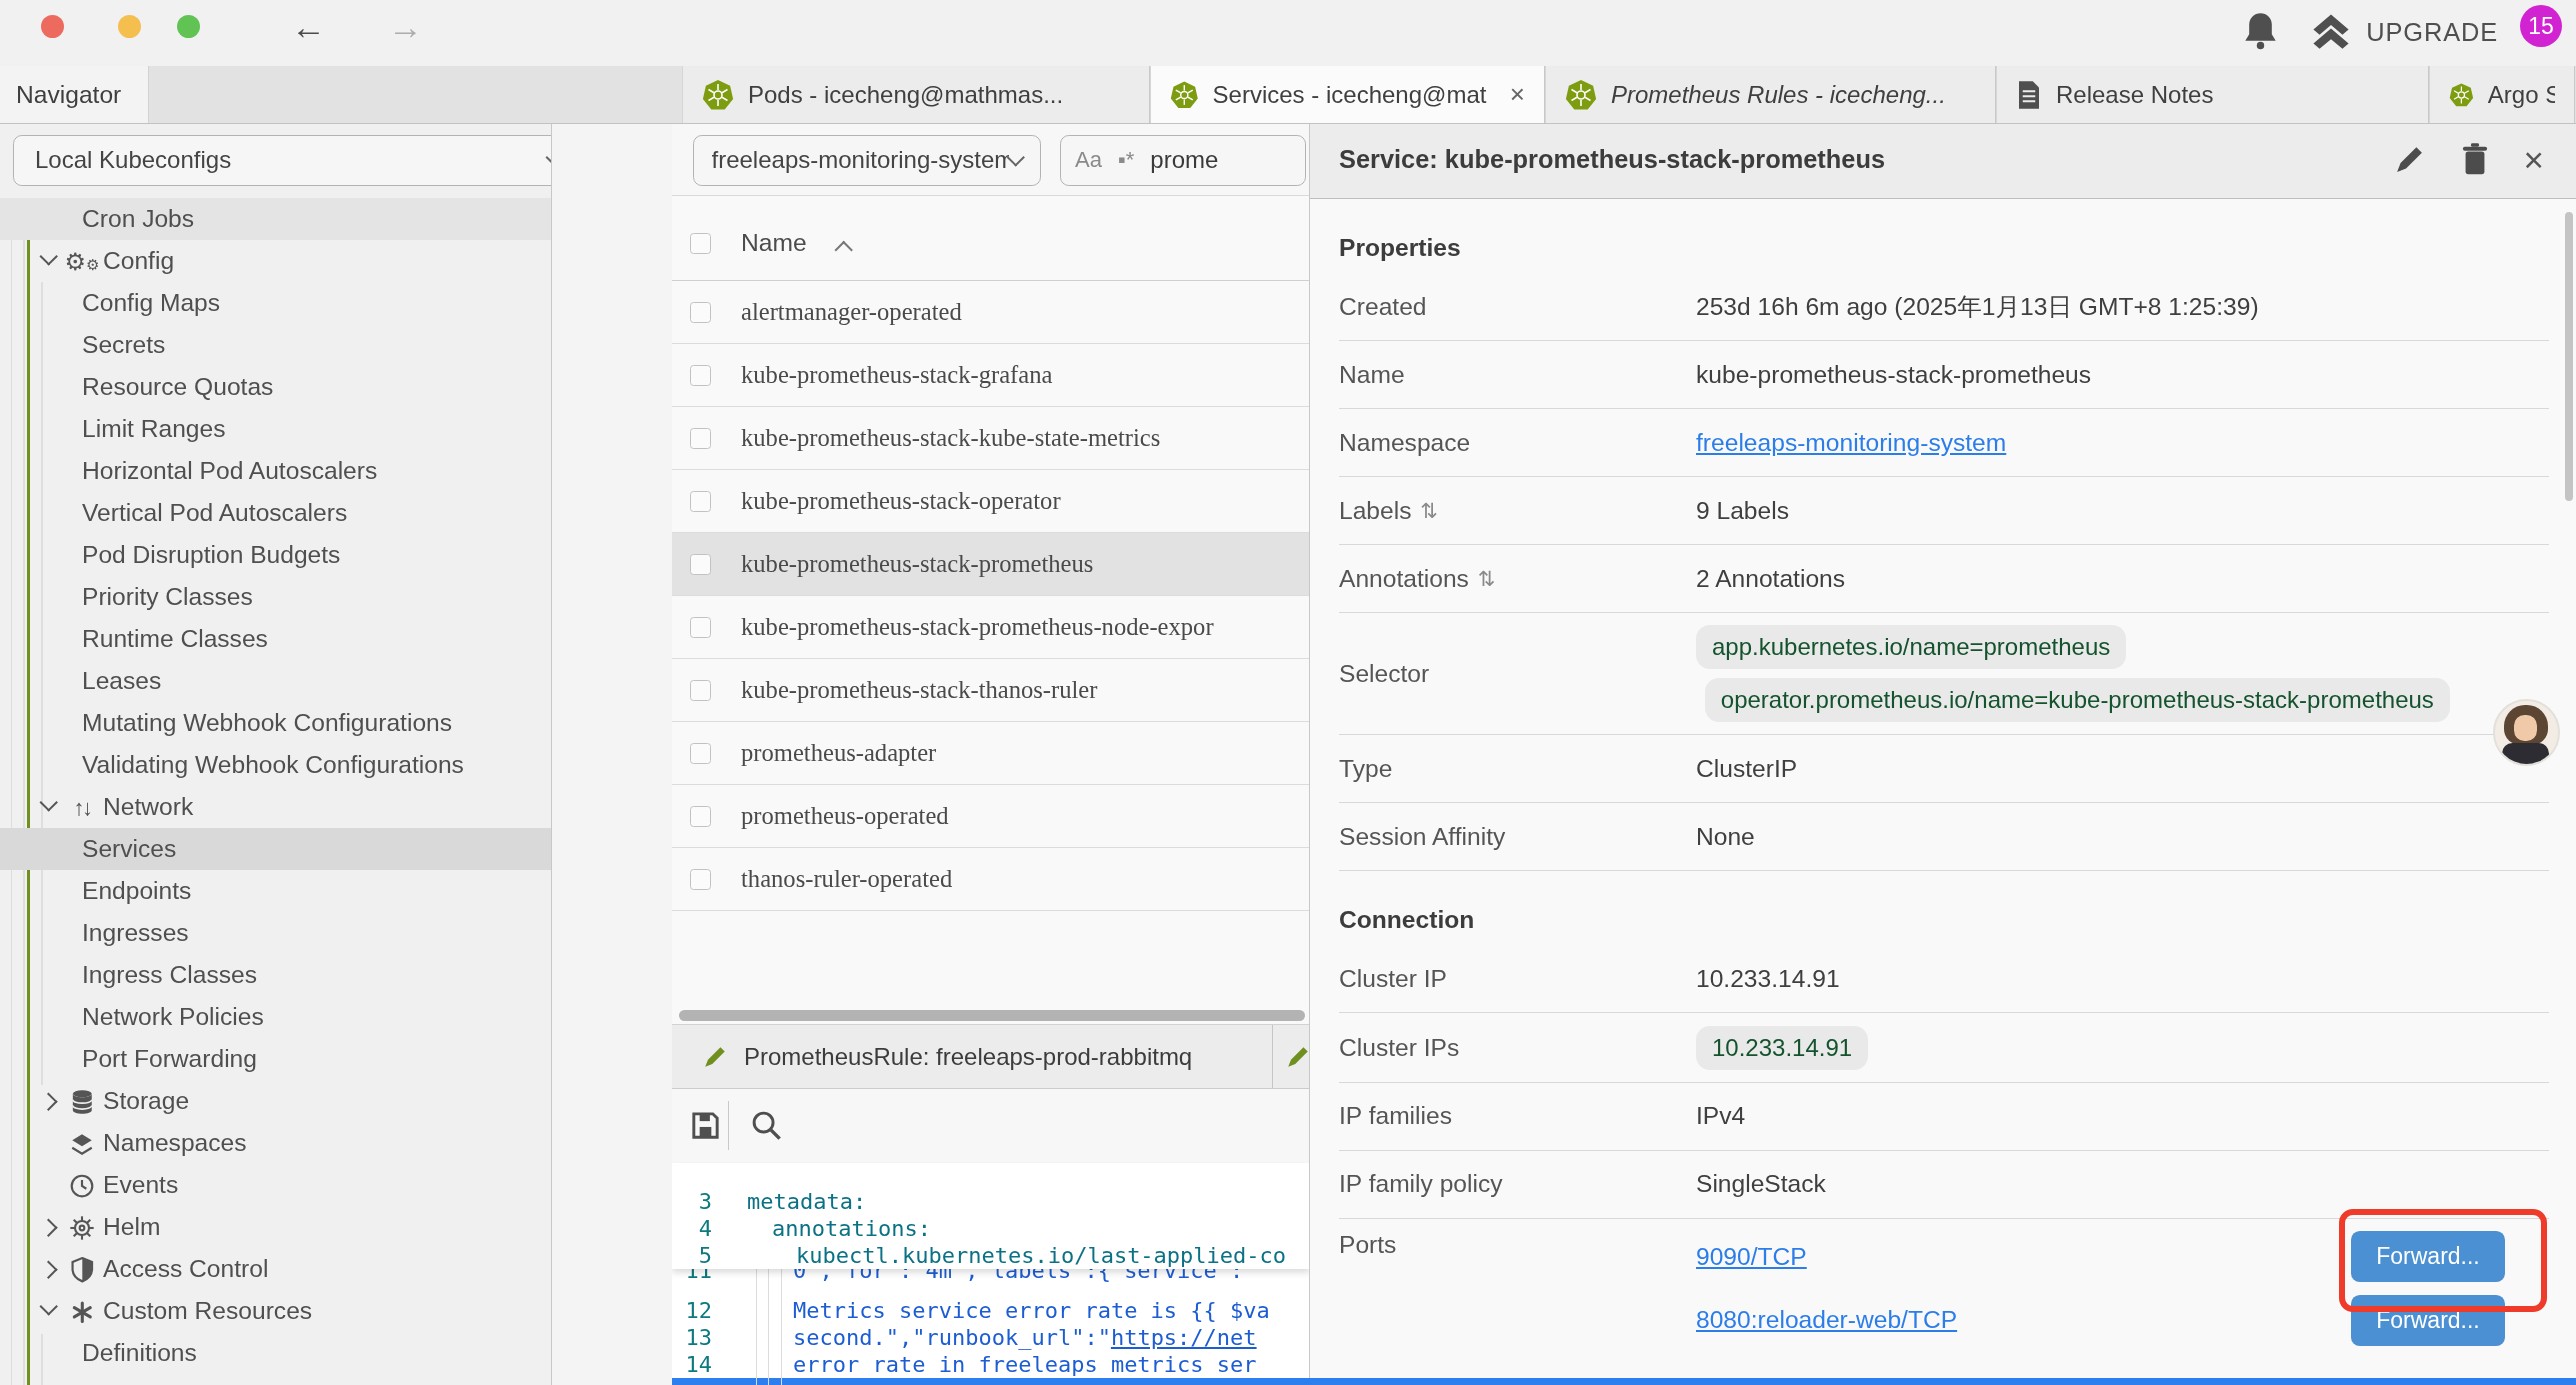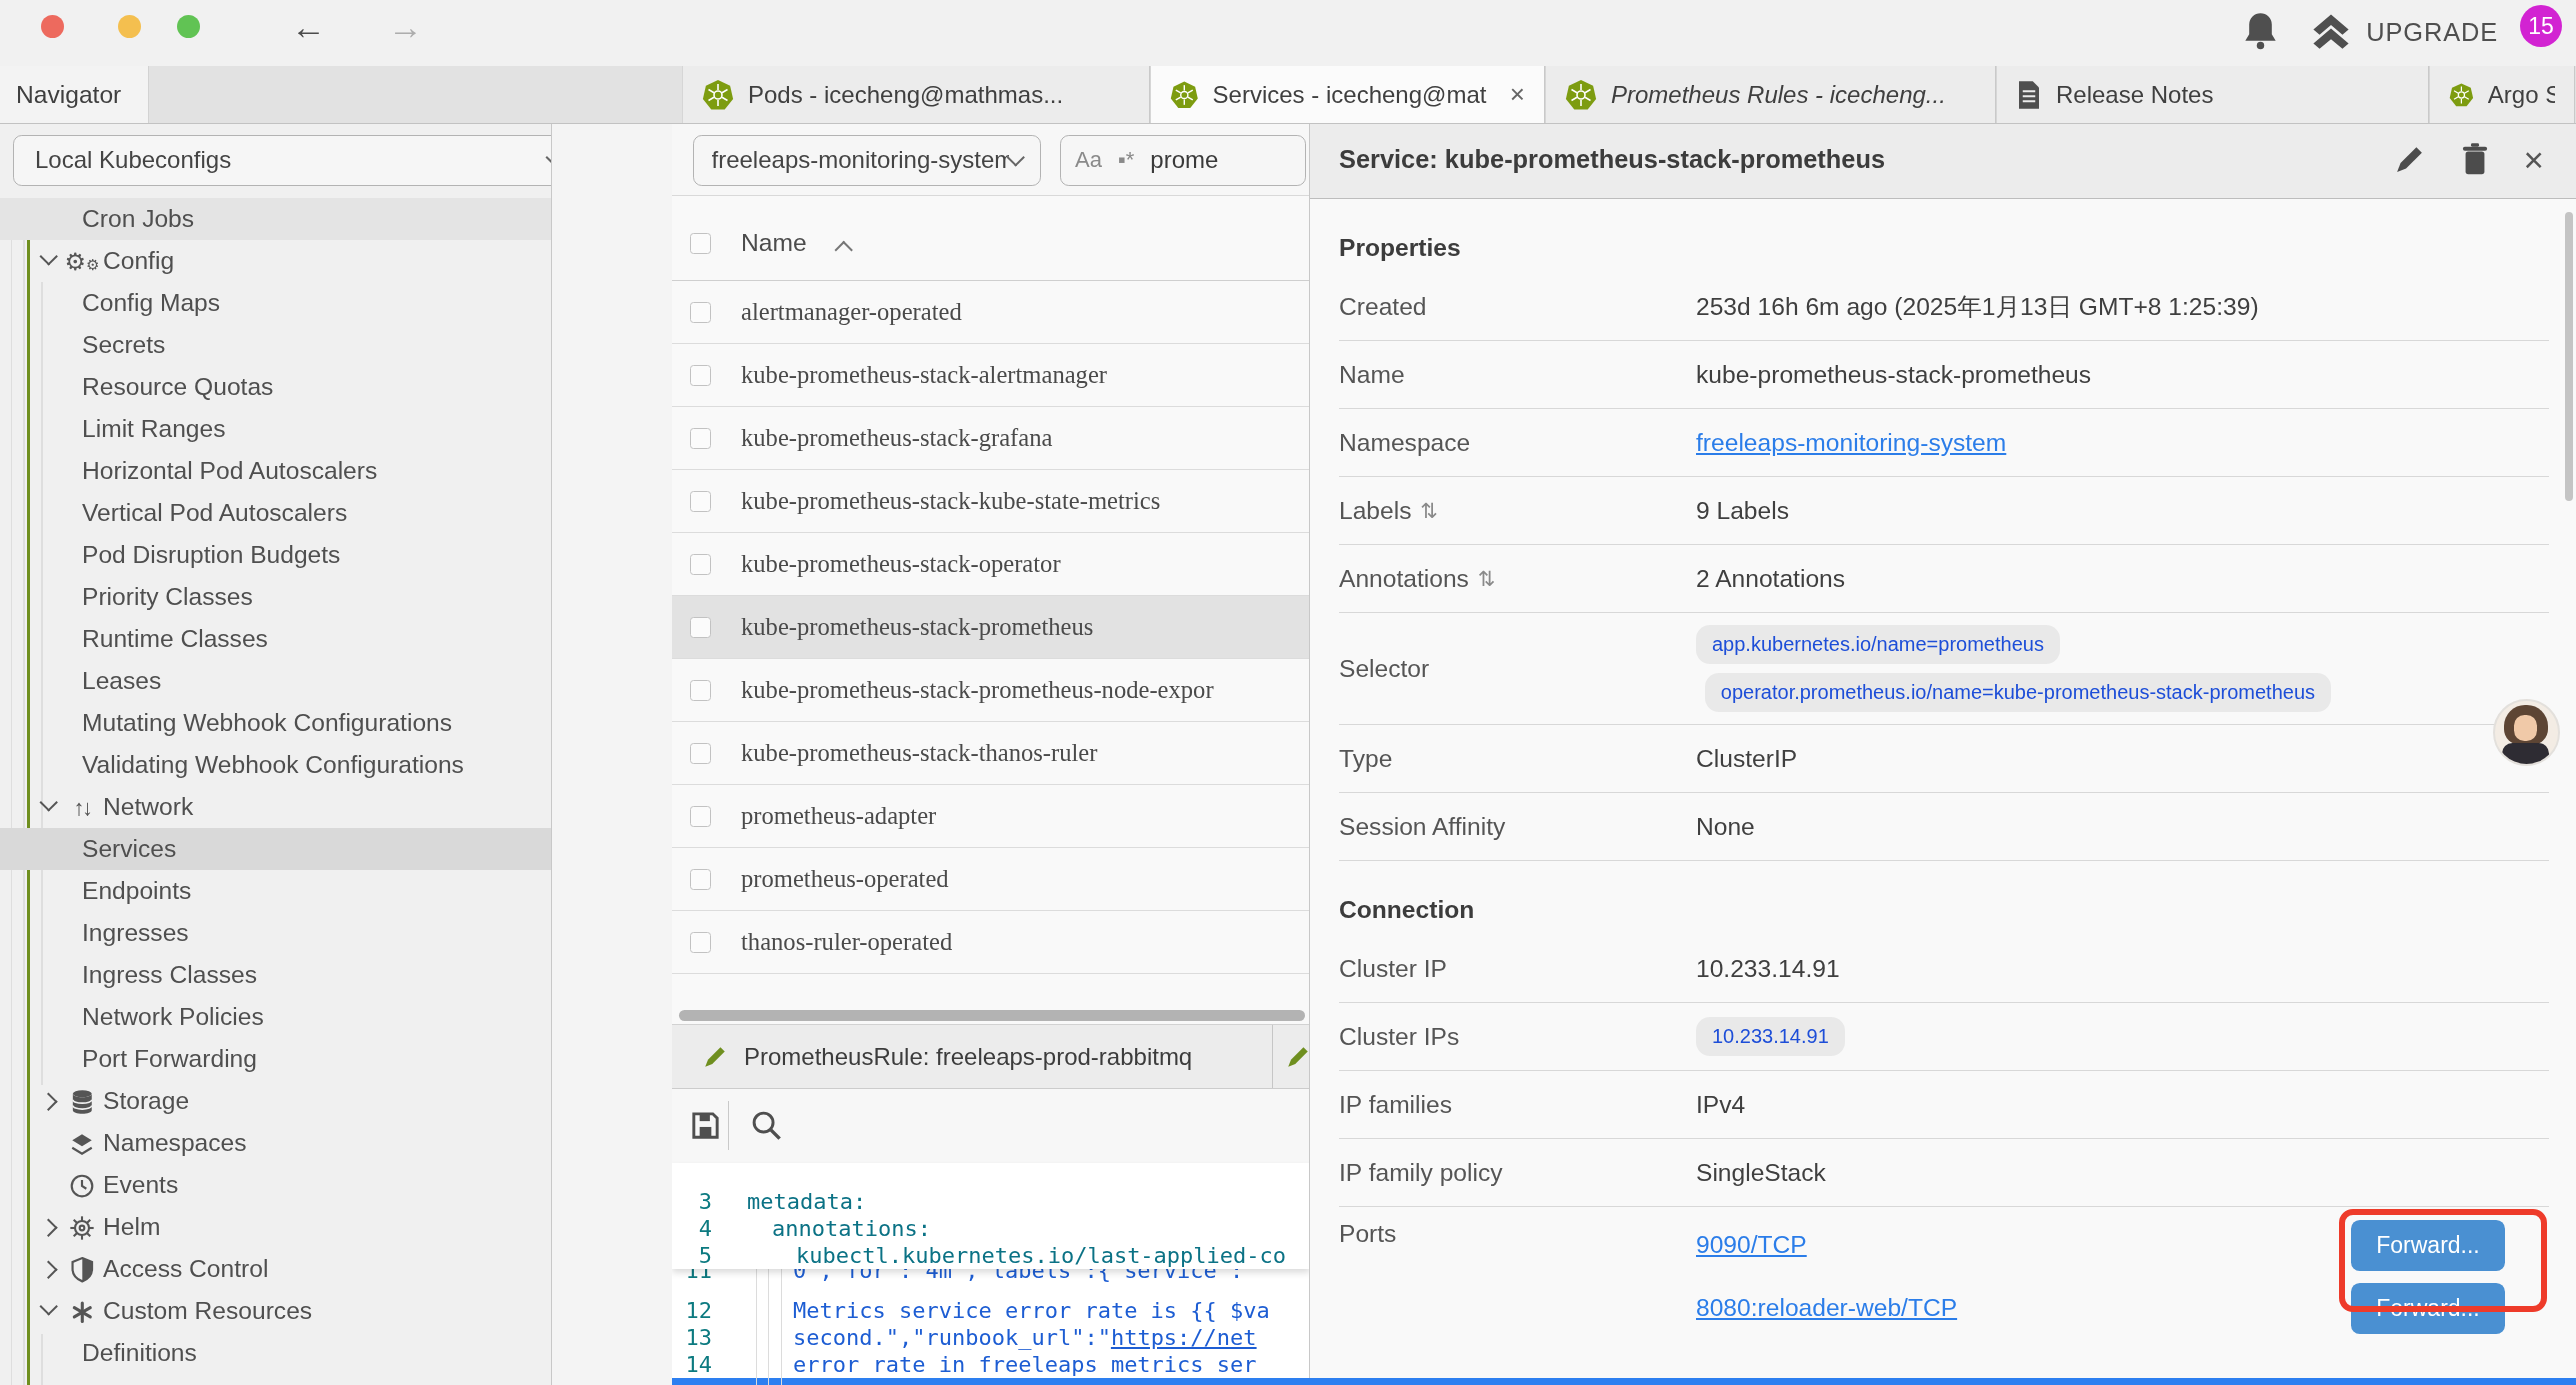--- a/index.html
+++ b/index.html
@@ -101,21 +101,21 @@
   #dh-close{font-size:35px;color:#555;line-height:35px;}
   #detail-body{position:absolute;left:29px;top:75px;width:1210px;}
   .dheading{height:51px;margin-top:23px;display:flex;align-items:center;font-size:24.6px;font-weight:bold;color:#3c3c3c;}
   .drow{display:flex;align-items:center;min-height:67px;border-bottom:0.9px solid #d8d8d8;}
   .drow.noborder{border-bottom:none;}
   .dlabel{width:357px;flex:none;font-size:24.6px;color:#555;display:flex;align-items:center;gap:8.8px;}
   .dlabel .sort{color:#8a8a8a;font-size:21px;}
   .dvalue{font-size:24.6px;color:#3f3f3f;}
   .dvalue a,.portlink{color:var(--c-link);text-decoration:underline;font-size:24.6px;}
   .chipcol{display:flex;flex-direction:column;gap:8.8px;padding:12.3px 0;}
-  .chip{background:#e9e9e9;border-radius:14px;padding:8px 16px;font-size:20px;color:#1d4ed8;width:fit-content;white-space:nowrap;}
+  .chip{background:#e9e9e9;border-radius:14px;padding:8px 16px;font-size:24px;color:#14532d;width:fit-content;white-space:nowrap;}
   .chip.shift{margin-left:8.8px;}
   .portsrow{align-items:flex-start;padding-top:12.3px;}
   .portlines{flex:1;display:flex;flex-direction:column;gap:12.3px;}
   .portline{display:flex;align-items:center;height:51px;}
   .fwd-btn{margin-left:auto;margin-right:44px;width:154px;height:51px;background:var(--c-btn);color:#fff;
            font-size:23px;border:none;border-radius:8.8px;display:flex;align-items:center;justify-content:center;}
   #annotation{position:absolute;left:1029px;top:1085px;width:208px;height:103px;border:6.1px solid var(--c-ann);border-radius:14px;box-sizing:border-box;z-index:5;}
   #avatar{position:absolute;left:1183px;top:575px;width:67px;height:67px;border-radius:50%;background:#f3ece4;
           border:2.6px solid #e3e0dc;box-sizing:border-box;overflow:hidden;z-index:4;}
   #avatar .hair{position:absolute;left:8.8px;top:3.5px;width:44px;height:40px;border-radius:21px 21px 16px 16px;background:#5d4534;}
@@ -422,24 +422,20 @@
       <span class="hname">Name</span>
       <span class="sortcaret chev up" style="border-color:#777"></span>
     </div>
     <div id="rows">
         <div class="lrow">
           <span class="cbox"></span>
           <span class="rname">alertmanager-operated</span>
         </div>
         <div class="lrow">
           <span class="cbox"></span>
-          <span class="rname">kube-prometheus-stack-alertmanager</span>
-        </div>
-        <div class="lrow">
-          <span class="cbox"></span>
           <span class="rname">kube-prometheus-stack-grafana</span>
         </div>
         <div class="lrow">
           <span class="cbox"></span>
           <span class="rname">kube-prometheus-stack-kube-state-metrics</span>
         </div>
         <div class="lrow">
           <span class="cbox"></span>
           <span class="rname">kube-prometheus-stack-operator</span>
         </div>

